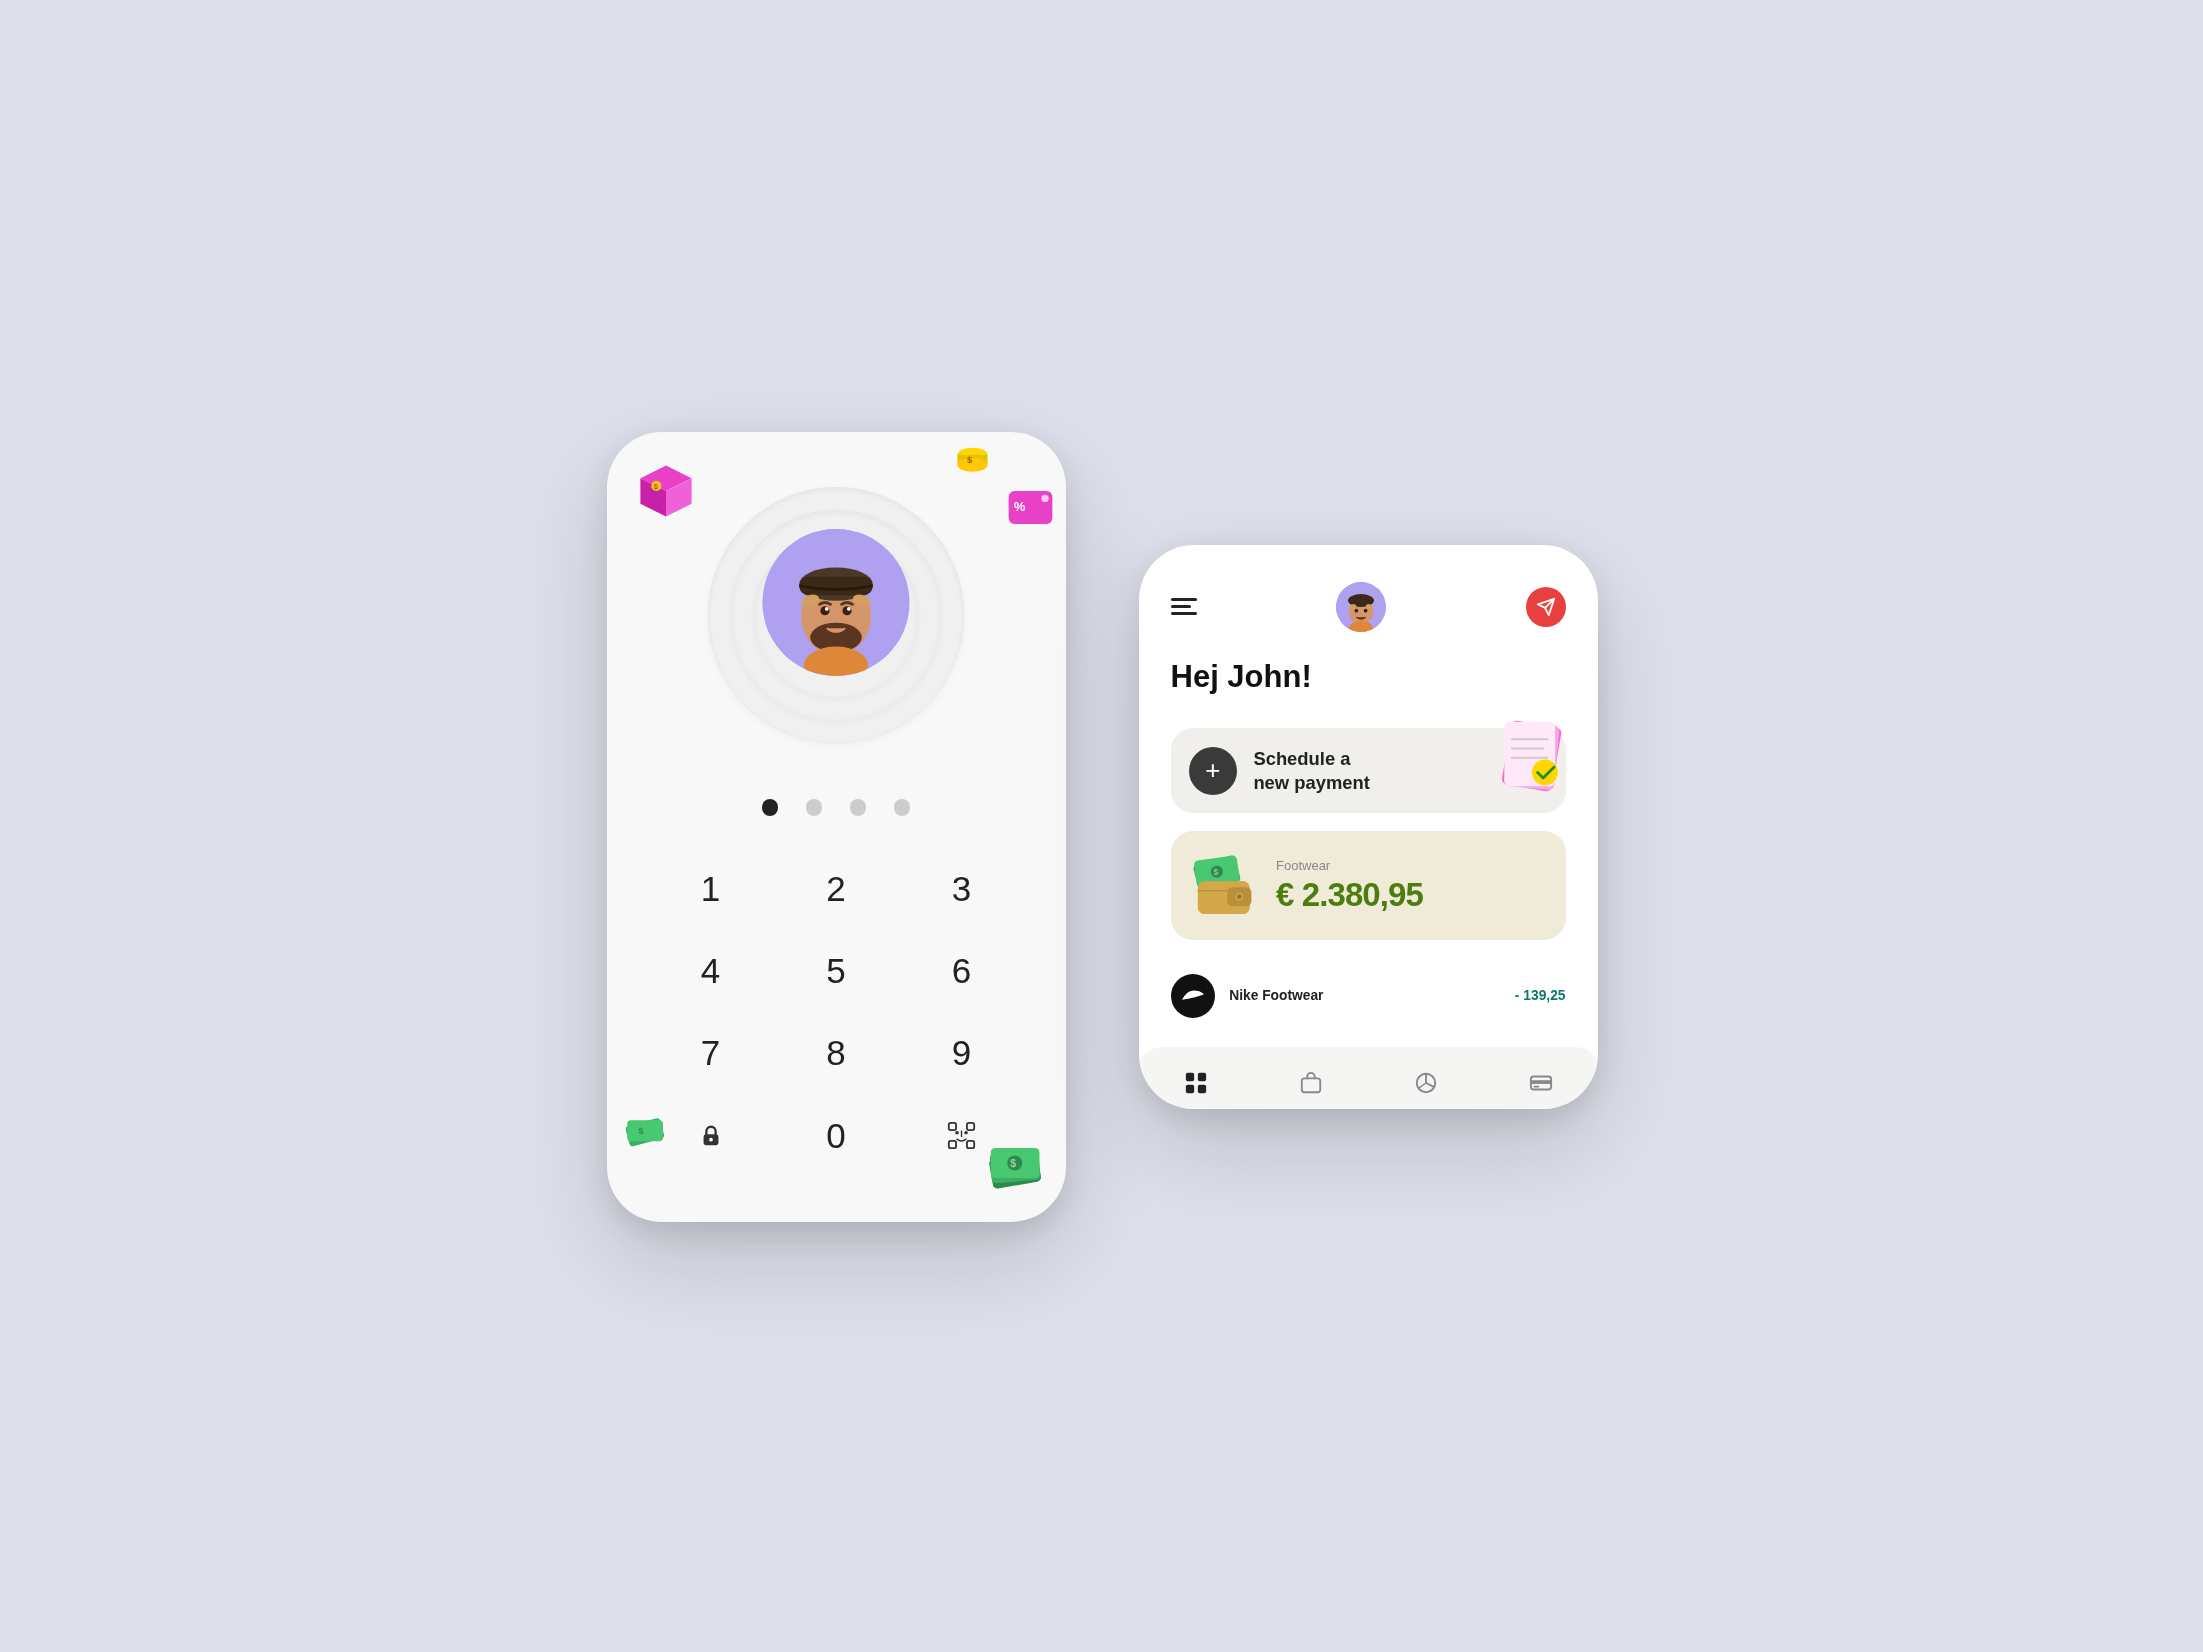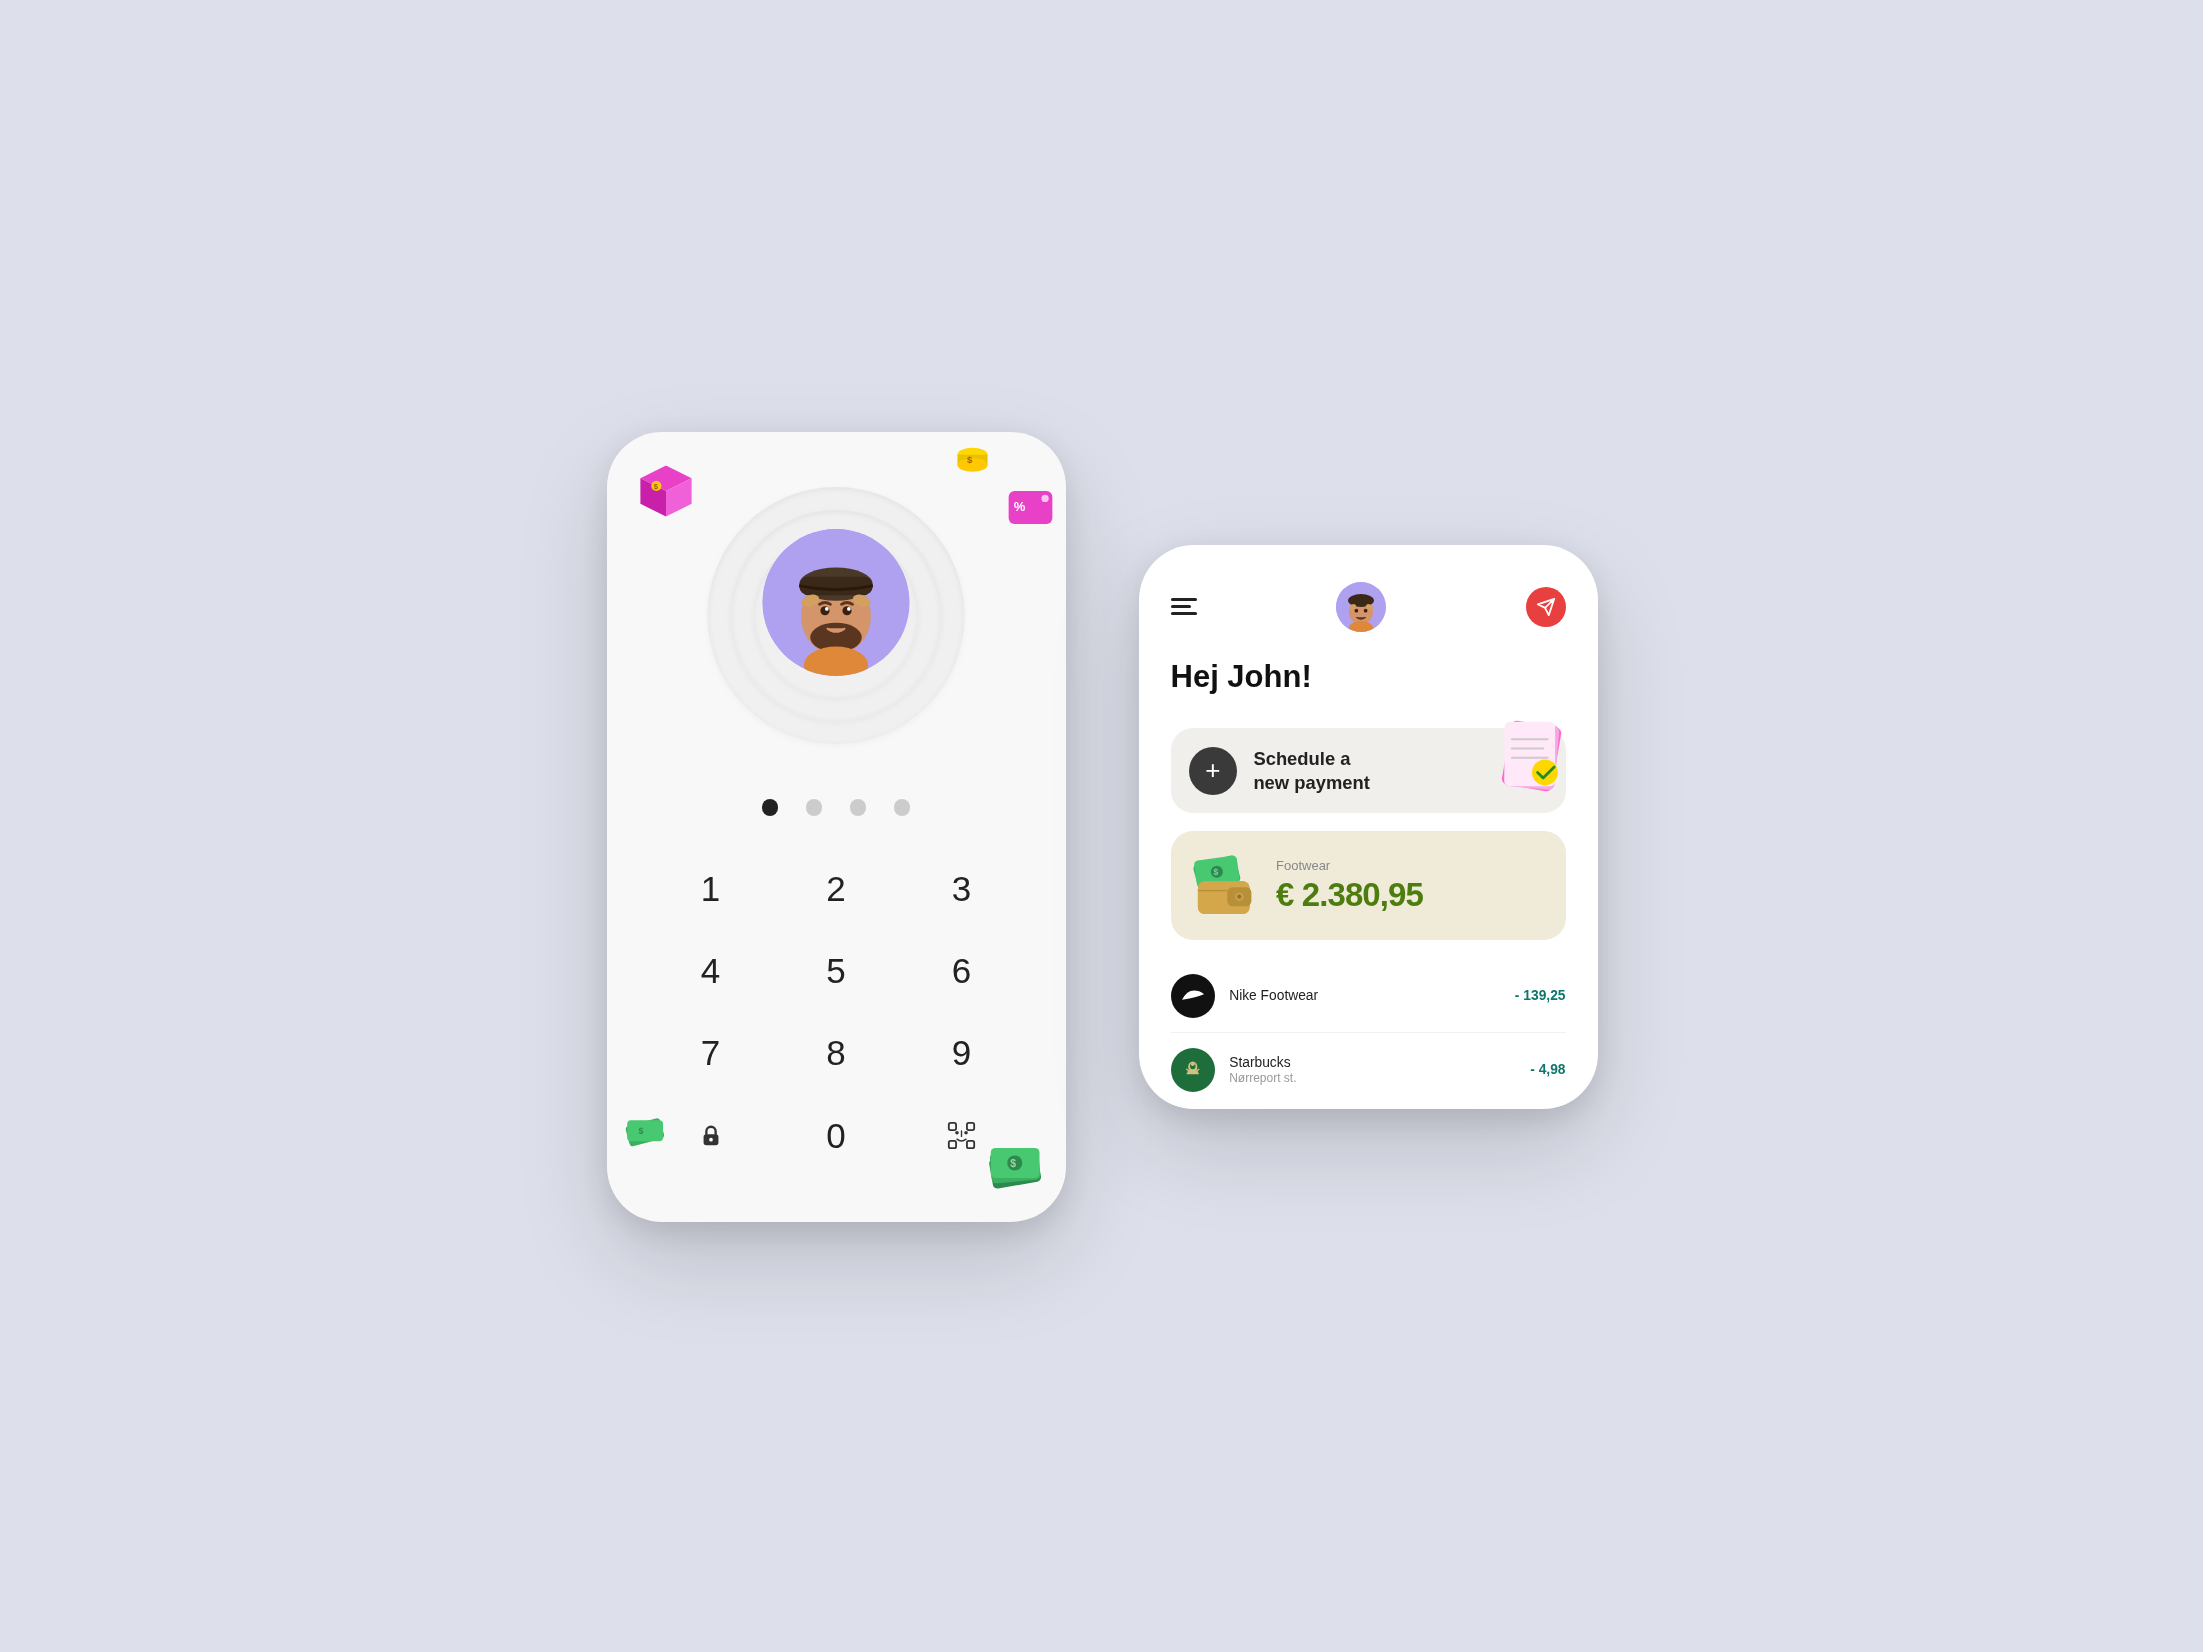--- a/index.html
+++ b/index.html
@@ -366,21 +366,21 @@
       align-items: center;
       justify-content: center;
       font-size: 20px;
       flex-shrink: 0;
     }
 
     .tx-logo.nike { background: #111; color: white; font-weight: 900; font-size: 14.7px; }
     .tx-logo.starbucks { background: #1e6e3b; color: white; font-size: 18.4px; }
 
     .tx-info { flex: 1; }
-    .tx-name { font-size: 13.8px; font-weight: 400; color: #222; }
+    .tx-name { font-size: 13.8px; font-weight: 700; color: #222; }
     .tx-sub { font-size: 12px; color: #999; margin-top: 1.8px; }
     .tx-amount { font-size: 13.8px; font-weight: 600; color: #0f766e; }
 
     
     .bottom-nav {
       background: #f5f5f3;
       border-radius: 22px;
       margin: 14.7px -32px 0;
       padding: 16.5px 37px;
       display: flex;
@@ -638,38 +638,20 @@
           <svg width="26" height="16.5" viewBox="0 0 28 18">
             <path d="M2 14 Q8 2 18 4 Q24 5 26 8 Q16 12 2 14Z" fill="white"></path>
           </svg>
         </div>
         <div class="tx-info">
           <div class="tx-name">Nike Footwear</div>
         </div>
         <div class="tx-amount">- 139,25</div>
       </div>
 
-      <div class="transaction-item">
-        <div class="tx-logo starbucks">
-          <svg width="27.5" height="27.5" viewBox="0 0 30 30">
-            <circle cx="15" cy="15" r="14" fill="#1e6e3b"></circle>
-
-            <ellipse cx="15" cy="12" rx="5" ry="6" fill="#d4c080"></ellipse>
-            <ellipse cx="15" cy="11" rx="3" ry="3.5" fill="#1e6e3b"></ellipse>
-            <path d="M8 14 Q15 22 22 14" stroke="#d4c080" stroke-width="1.5" fill="none"></path>
-            <path d="M10 16 L8 20 L22 20 L20 16" fill="#d4c080"></path>
-            <circle cx="15" cy="9" r="2" fill="#d4c080"></circle>
-          </svg>
-        </div>
-        <div class="tx-info">
-          <div class="tx-name">Starbucks</div>
-          <div class="tx-sub">Nørreport st.</div>
-        </div>
-        <div class="tx-amount">- 4,98</div>
-      </div>
     </div>
 
     <div class="bottom-nav">
 
       <div class="nav-item active">
         <svg viewBox="0 0 26 26" fill="none">
           <rect x="2" y="2" width="9" height="9" rx="2" fill="#222"></rect>
           <rect x="15" y="2" width="9" height="9" rx="2" fill="#222"></rect>
           <rect x="2" y="15" width="9" height="9" rx="2" fill="#222"></rect>
           <rect x="15" y="15" width="9" height="9" rx="2" fill="#222"></rect>

